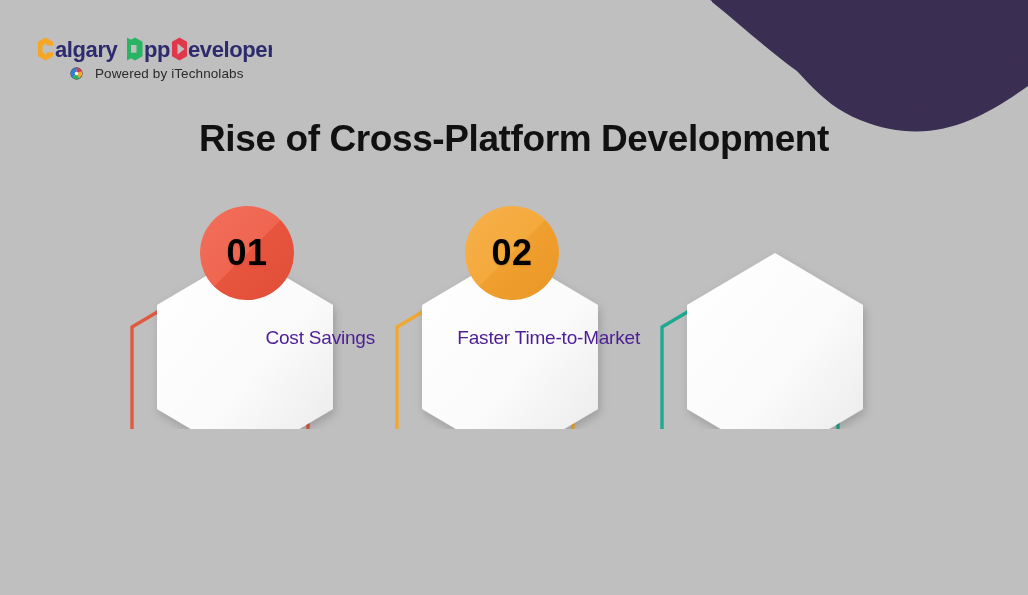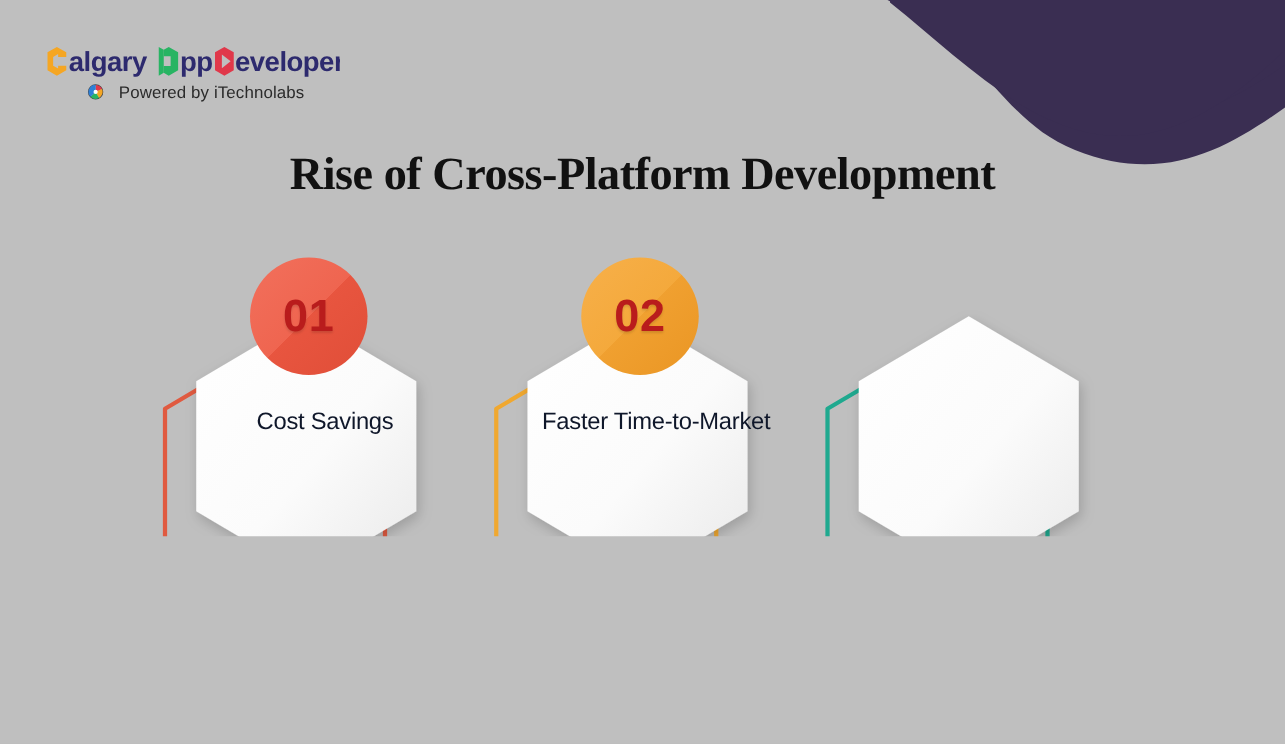--- a/index.html
+++ b/index.html
@@ -65,21 +65,20 @@
     position: absolute;
     left: 0;
     top: 118px;
     width: 1028px;
     text-align: center;
     font-size: 37px;
     font-weight: bold;
     color: #111111;
     letter-spacing: -0.4px;
     white-space: nowrap;
-    font-family: Liberation Serif, serif;
   }
 
   
   #cards {
     position: absolute;
     left: 0;
     top: 205px;
     width: 1028px;
     height: 300px;
   }
@@ -94,44 +93,44 @@
     left: 0;
     top: 0;
     width: 280px;
     height: 300px;
   }
   .card-label {
     position: absolute;
     left: 25px;
     top: 120px;
     width: 230px;
-    text-align: center;
+    text-align: right;
     font-size: 19px;
     line-height: 25px;
-    color: #0f172a;
+    color: #4c1d95;
     letter-spacing: -0.2px;
   }
   .badge {
     position: absolute;
     top: 0;
     left: 79px;
     width: 96px;
     height: 96px;
     border-radius: 50%;
     overflow: hidden;
   }
   .badge-num {
     position: absolute;
     inset: 0;
     display: flex;
     align-items: center;
     justify-content: center;
     font-size: 36px;
     font-weight: bold;
-    color: #b91c1c;
+    color: #000000;
     letter-spacing: 0.5px;
     text-shadow: 0 1px 2px rgba(0,0,0,0.13);
   }
 </style>
 </head>
 <body>
 
 <div id="stage">
 
   <svg class="wave-layer" viewBox="0 0 1028 595" preserveAspectRatio="none" xmlns="http://www.w3.org/2000/svg">

